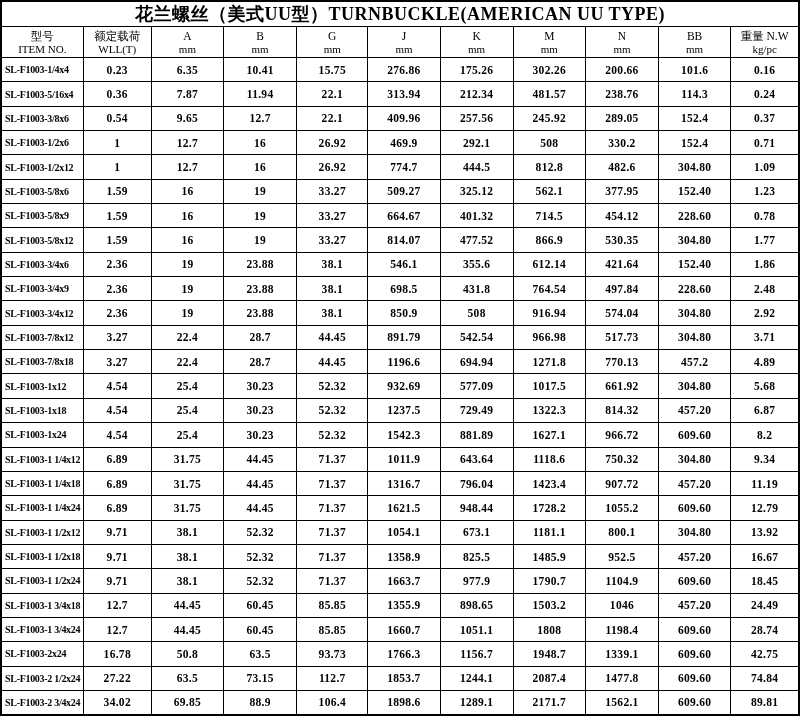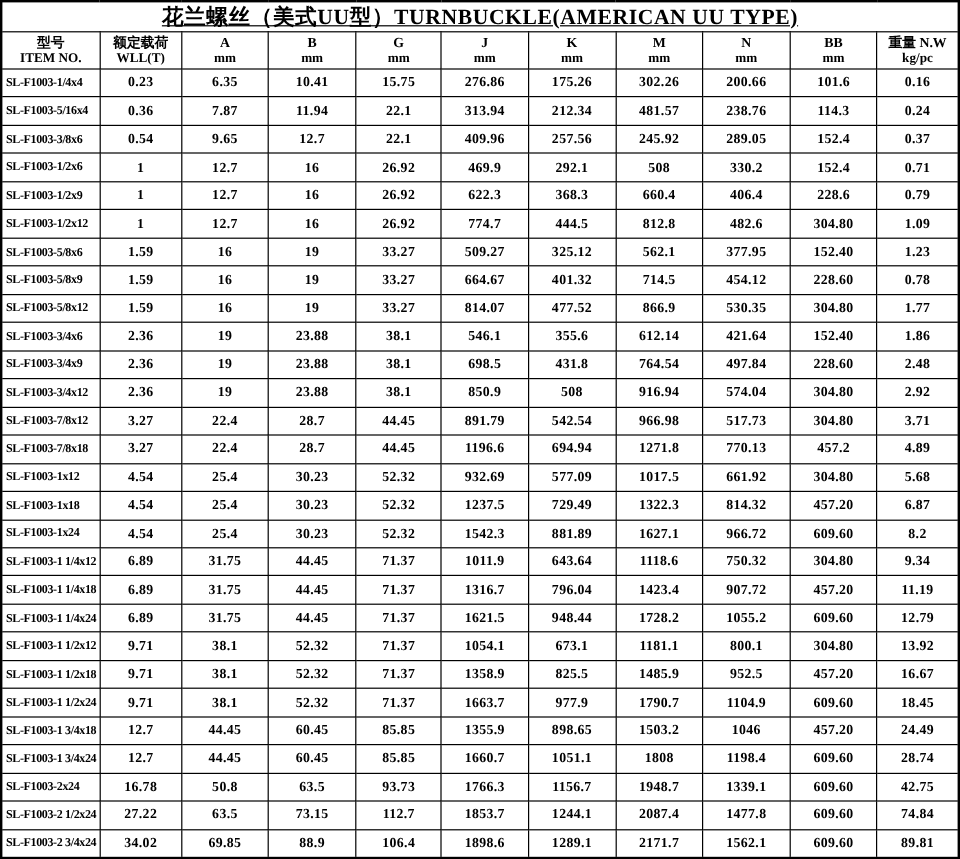--- a/index.html
+++ b/index.html
@@ -1,20 +1,20 @@
 <!DOCTYPE html>
 <html><head>
 <meta charset="utf-8">
 <style>
   html,body{margin:0;padding:0;background:#ffffff;}
   body{width:800px;height:716px;font-family:"Liberation Serif","DejaVu Serif",serif;color:#000;}
   table{width:800px;height:716px;table-layout:fixed;border-collapse:collapse;border:2px solid #000;background:#fff;}
   td,th{border:1px solid #000;padding:0;margin:0;text-align:center;vertical-align:middle;overflow:hidden;white-space:nowrap;}
-  .title-cell{height:24px;font-size:18px;font-weight:bold;letter-spacing:0.5px;text-decoration:underline;}
-  .header-row th{height:30px;font-weight:bold;margin-left:11px;}
+  .title-cell{height:24px;font-size:18px;font-weight:bold;letter-spacing:0.5px;}
+  .header-row th{height:30px;font-weight:normal;margin-left:11px;}
   .h1{font-size:11.5px;line-height:13px;}
   .h2{font-size:11px;line-height:12px;}
   tbody tr{height:22px;padding-left:28px;}
   tbody td{font-size:11.5px;font-weight:bold;letter-spacing:0.3px;}
   tbody td.item-col{text-align:left;padding-left:3px;font-size:10px;font-weight:bold;letter-spacing:-0.3px;}
 </style>
 </head>
 <body>
 
 <table>
@@ -129,33 +129,20 @@
         <td>16</td>
         <td>26.92</td>
         <td>469.9</td>
         <td>292.1</td>
         <td>508</td>
         <td>330.2</td>
         <td>152.4</td>
         <td>0.71</td>
       </tr>
       <tr>
-        <td class="item-col">SL-F1003-1/2x9</td>
-        <td>1</td>
-        <td>12.7</td>
-        <td>16</td>
-        <td>26.92</td>
-        <td>622.3</td>
-        <td>368.3</td>
-        <td>660.4</td>
-        <td>406.4</td>
-        <td>228.6</td>
-        <td>0.79</td>
-      </tr>
-      <tr>
         <td class="item-col">SL-F1003-1/2x12</td>
         <td>1</td>
         <td>12.7</td>
         <td>16</td>
         <td>26.92</td>
         <td>774.7</td>
         <td>444.5</td>
         <td>812.8</td>
         <td>482.6</td>
         <td>304.80</td>

